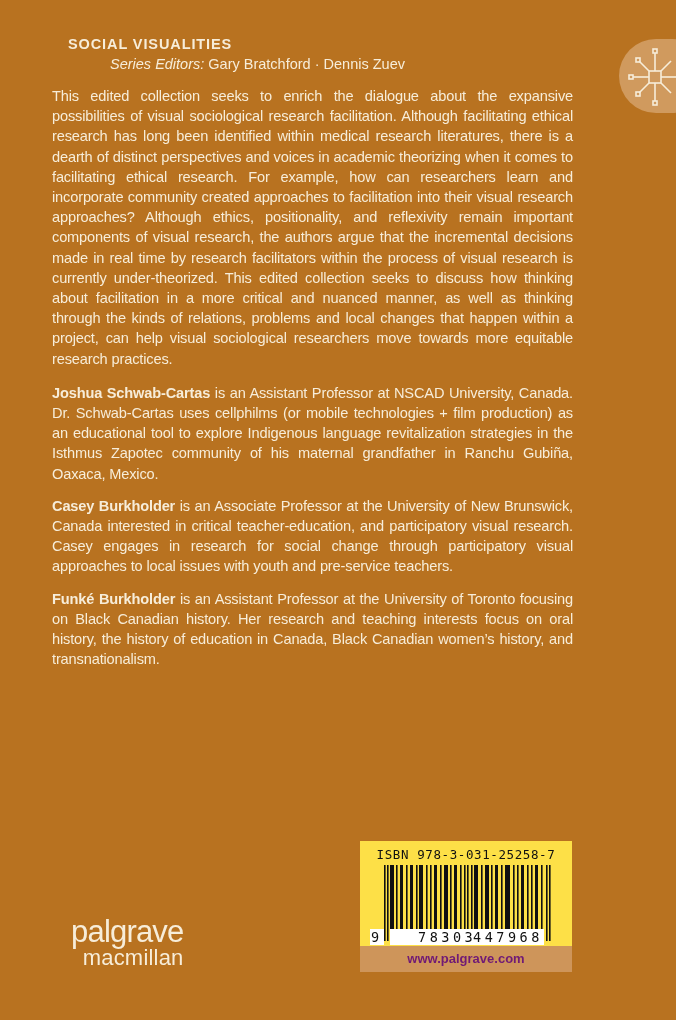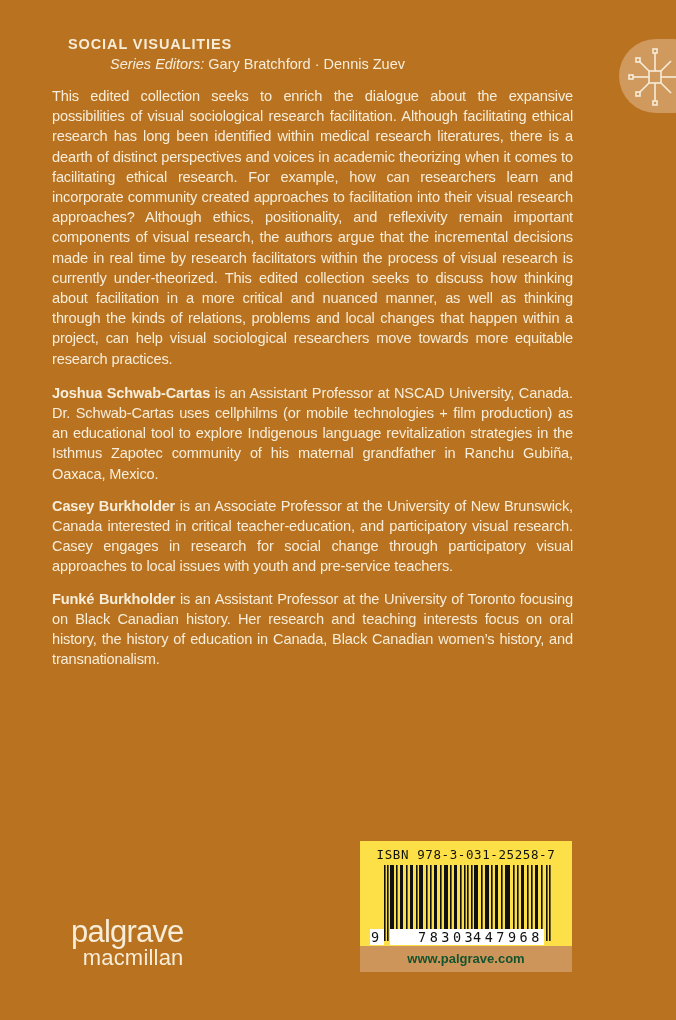--- a/index.html
+++ b/index.html
@@ -71,21 +71,21 @@
   }
   .barcode-digits {
     position: absolute; top: 88px; left: 0; width: 212px; height: 16px;
     font-family: "DejaVu Sans Mono", "Liberation Mono", monospace;
     font-size: 13.5px; color: #111;
   }
   .barcode-digits span { position: absolute; top: 0; background: #fff; padding: 0 1px; letter-spacing: 3.5px; }
   .url-band {
     position: absolute; left: 0; top: 105px; width: 212px; height: 26px;
     background: #CE955A;
-    color: #14532d; font-size: 13px; font-weight: bold;
+    color: #701a75; font-size: 13px; font-weight: bold;
     text-align: center; line-height: 26px;
   }
 </style>
 </head>
 <body>
 
 <div class="series">
   <div class="series-title">SOCIAL VISUALITIES</div>
   <div class="series-editors">
     <span class="label">Series Editors:</span>

